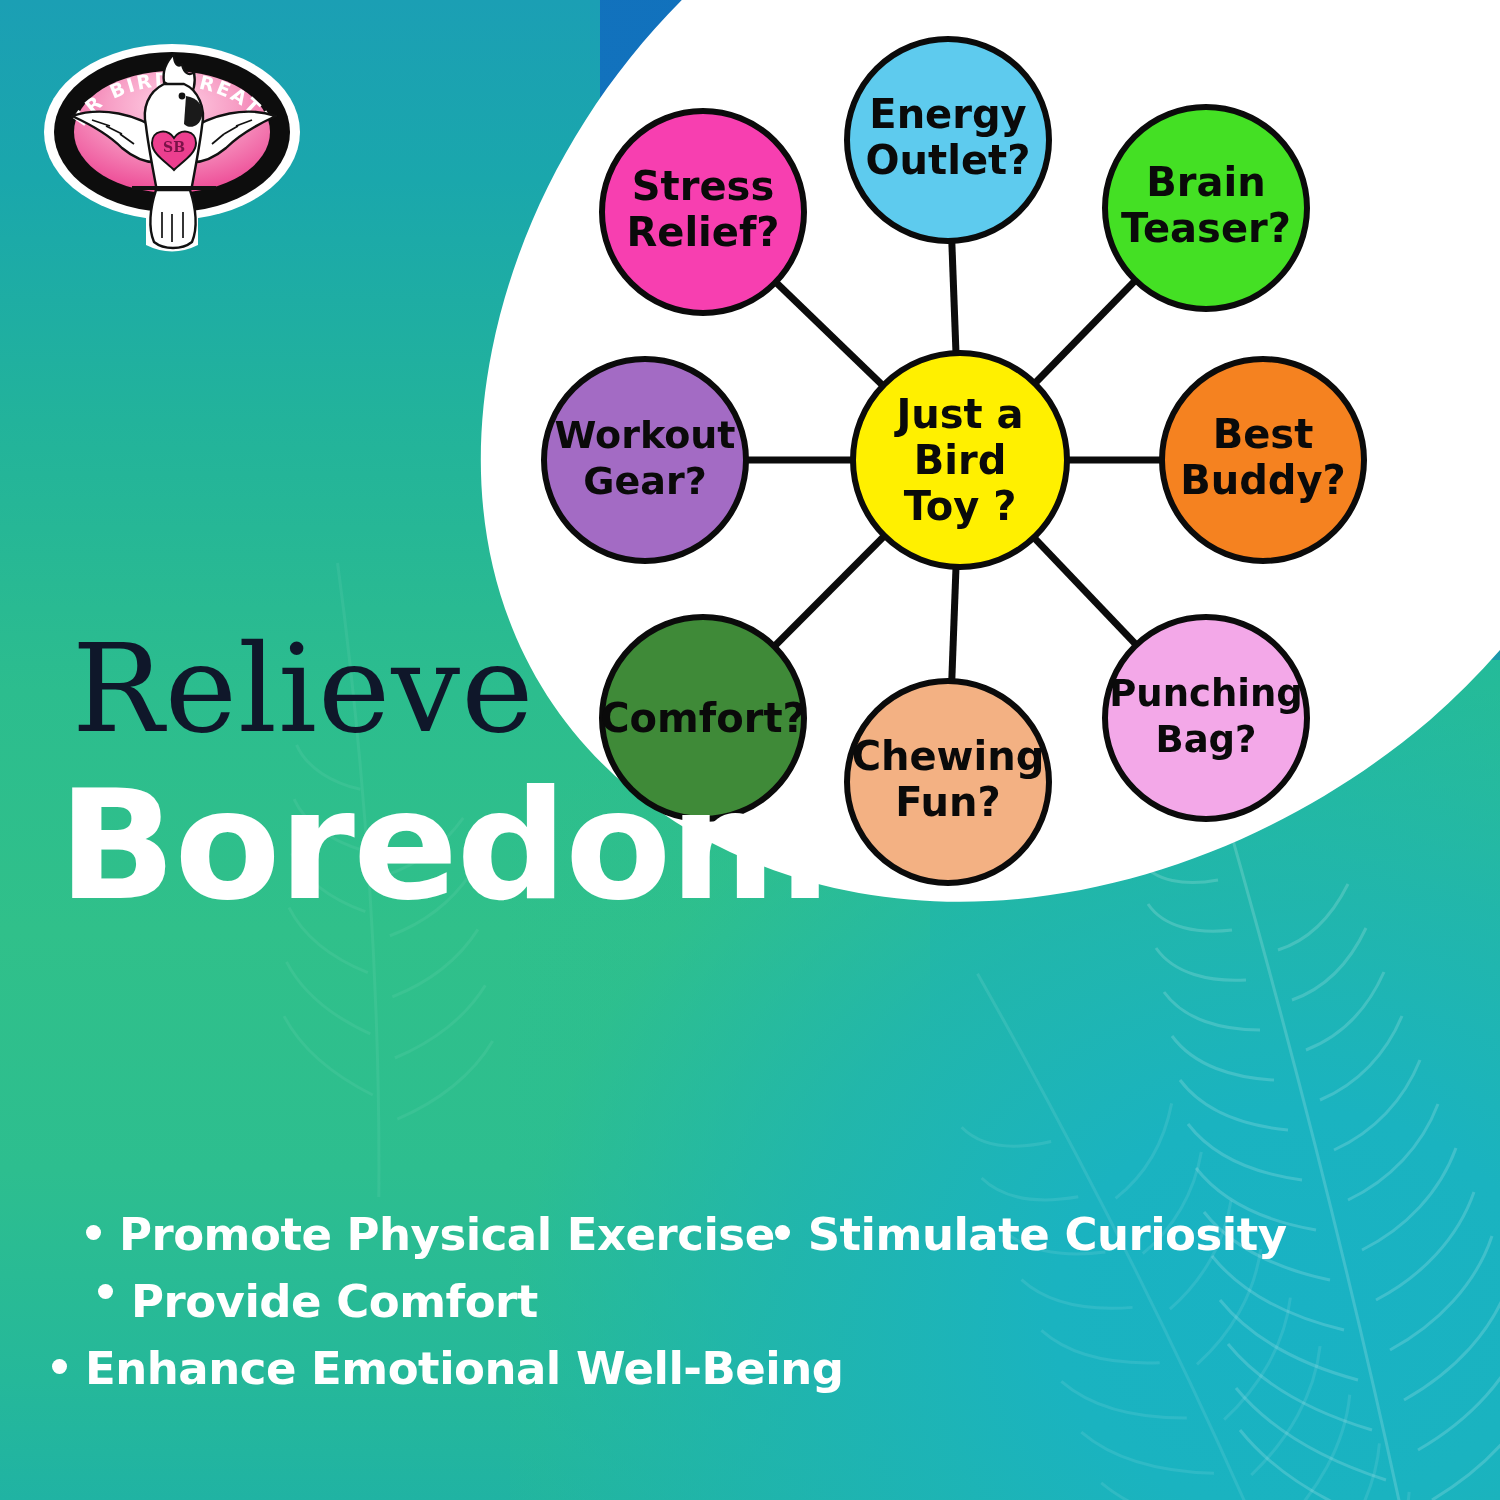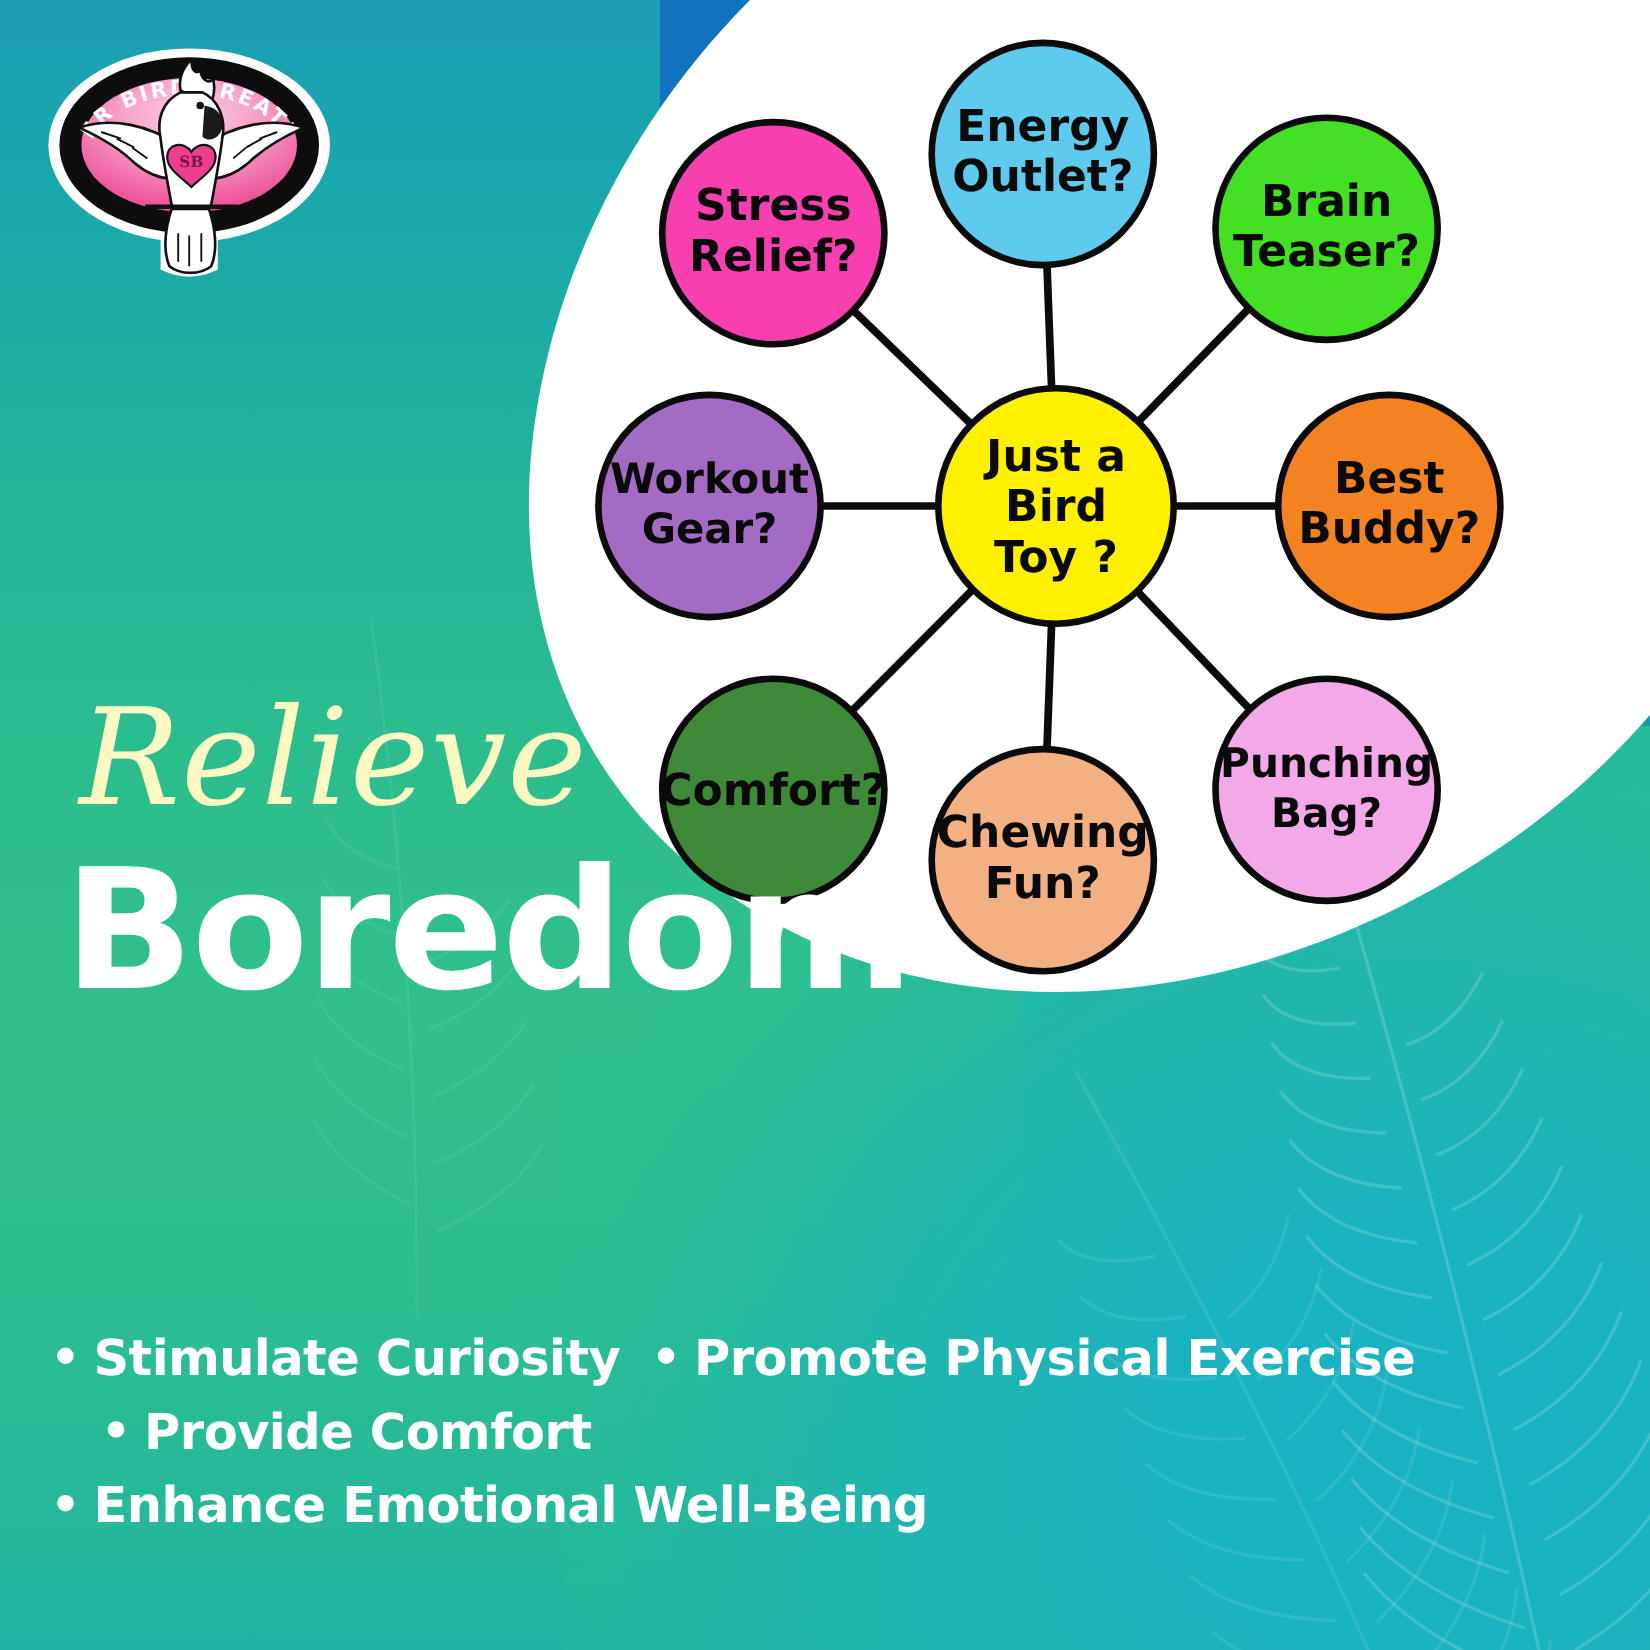--- a/index.html
+++ b/index.html
@@ -143,25 +143,24 @@
     font-weight: bold;
     font-size: 150px;
     line-height: 0.92;
     color: #ffffff;
     letter-spacing: -1px;
     margin: 0;
     padding: 0;
   }
   .h-relieve {
     font-family: "DejaVu Serif", serif;
-    font-style: italic;
     font-weight: normal;
     font-size: 122px;
     line-height: 1.0;
-    color: #fef9c3;
+    color: #0f172a;
     margin: 18px 0 0 14px;
     letter-spacing: 1px;
   }
   .h-boredom {
     font-family: "DejaVu Sans", sans-serif;
     font-weight: bold;
     font-size: 152px;
     line-height: 0.95;
     color: #ffffff;
     margin: 24px 0 0 0;
@@ -195,21 +194,21 @@
     display: inline-block;
     width: 15px; height: 15px;
     border-radius: 50%;
     background: #ffffff;
     margin-right: 18px;
     position: relative;
     top: -10px;
     flex: 0 0 auto;
   }
   .b-gap-a { margin-left: 34px; }
-  .b-gap-b { margin-left: 46px; }
+  .b-gap-b { margin-left: 46px; align-items: center; }
   .b-gap-c { margin-left: 56px; }
 </style>
 </head>
 <body>
 
 <div id="poster">
 
   <div class="bg-base"></div>
   <div class="bg-teal-left"></div>
   <div class="bg-cyan-right"></div>
@@ -448,27 +447,27 @@
     </svg>
   </div>
 
   <div class="headline">
     <div class="h-relieve">Relieve</div>
     <div class="h-boredom">Boredom</div>
   </div>
 
   <div class="bullets">
     <div class="b-row">
+      <div class="b-item b-gap-a">
+        <span class="b-dot"></span>
+        <span>Promote Physical Exercise</span>
+      </div>
       <div class="b-item">
         <span class="b-dot"></span>
         <span>Stimulate Curiosity</span>
-      </div>
-      <div class="b-item b-gap-a">
-        <span class="b-dot"></span>
-        <span>Promote Physical Exercise</span>
       </div>
     </div>
     <div class="b-row">
       <div class="b-item b-gap-b">
         <span class="b-dot"></span>
         <span>Provide Comfort</span>
       </div>
     </div>
     <div class="b-row">
       <div class="b-item">

